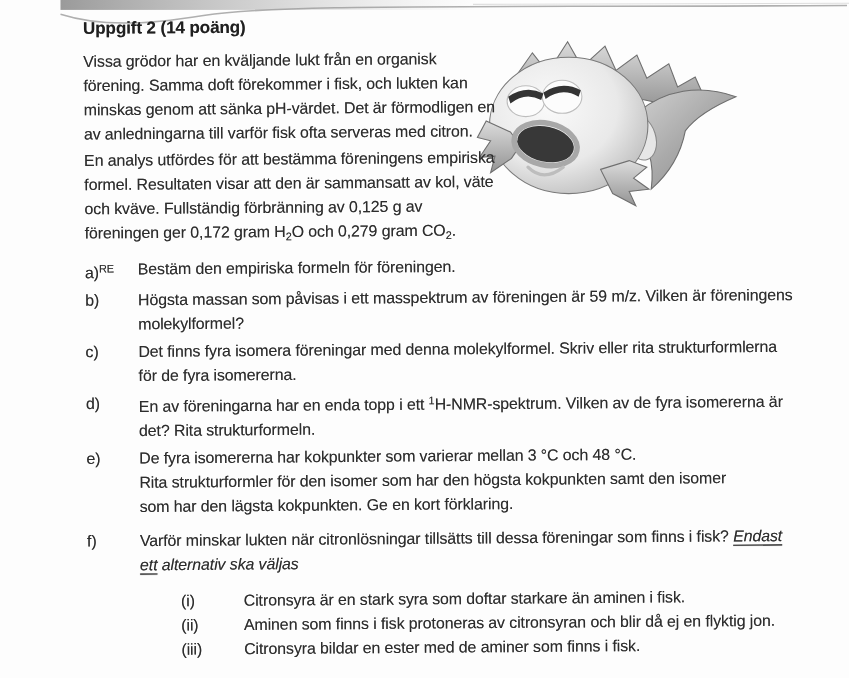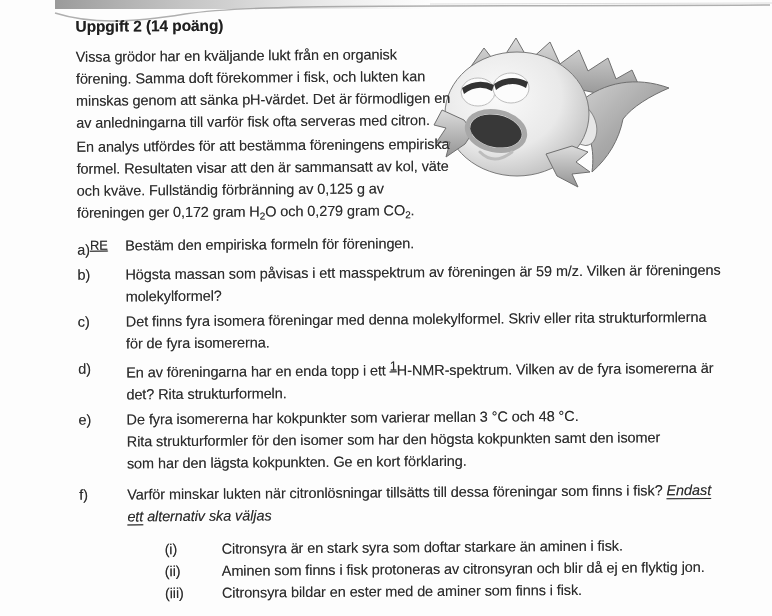--- a/index.html
+++ b/index.html
@@ -46,21 +46,21 @@
     height: 150px;
   }
   .fish-figure {
     position: absolute;
     left: 432px; top: 30px;
     width: 250px; height: 168px;
   }
   p.body-para { margin: 0; }
   p.para2 { margin-top: 2px; }
   .sub { font-size: 10px; vertical-align: -3px; }
-  .sup { font-size: 13px; vertical-align: 5px; font-weight: normal; text-decoration: underline; }
+  .sup { font-size: 10px; vertical-align: 5px; font-weight: normal; }
   .qlist { clear: none; }
   .q-item {
     display: flex;
     margin-top: 3px;
   }
   .q-item.first { margin-top: 6px; }
   .q-item.last { margin-top: 9px; }
   .q-label { width: 48px; flex: 0 0 48px; }
   .q-text { flex: 1 1 auto; max-width: 600px; }
   .em-u {

